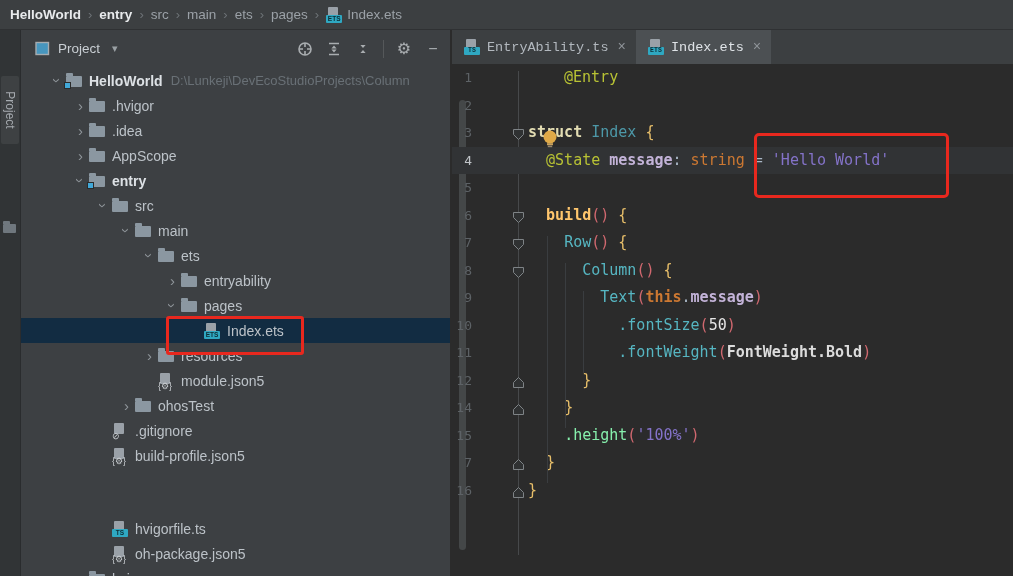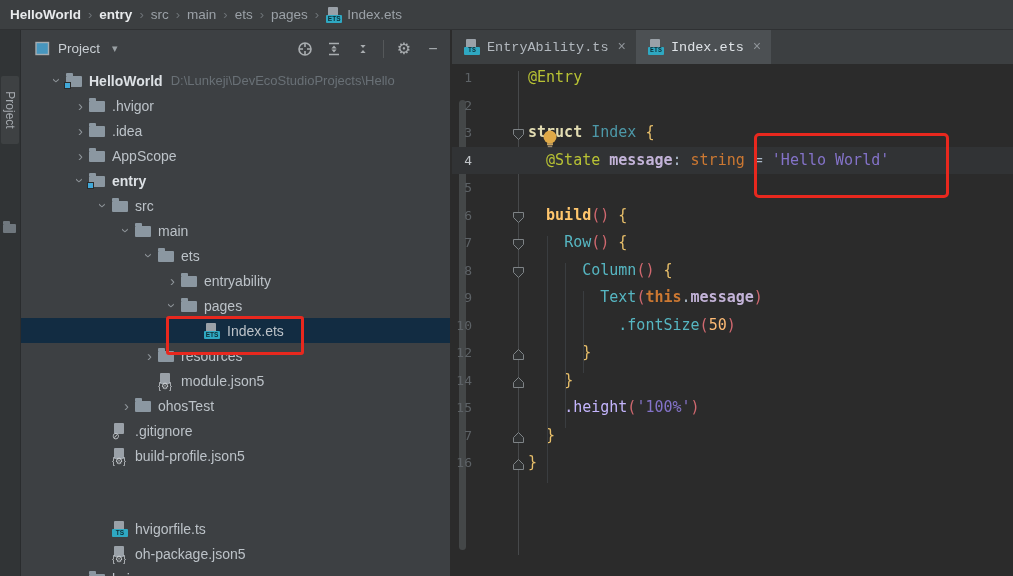--- a/index.html
+++ b/index.html
@@ -153,21 +153,21 @@
           </div>
         </div>
     </div>
     <div id="tree">
         <div class="tree-row" style="padding-left: 28px;">
           <span class="chev exp">›</span>
           <div class="folder">
             <div class="modsq"></div>
           </div>
           <span class="tree-label bold">HelloWorld</span>
-          <span class="tree-path">D:\Lunkeji\DevEcoStudioProjects\Hello</span>
+          <span class="tree-path">D:\Lunkeji\DevEcoStudioProjects\Column</span>
         </div>
         <div class="tree-row" style="padding-left: 51px;">
           <span class="chev">›</span>
           <div class="folder"></div>
           <span class="tree-label">.hvigor</span>
         </div>
         <div class="tree-row" style="padding-left: 51px;">
           <span class="chev">›</span>
           <div class="folder"></div>
           <span class="tree-label">.idea</span>
@@ -298,21 +298,21 @@
           <div class="badge">ETS</div>
         </div>
         <span>Index.ets</span>
         <span class="tab-close">×</span>
       </div>
     </div>
   <div id="code">
     <div id="fold-line"></div>
   <div class="code-row">
         <span class="ln">1</span>
-        <span class="ctext"><span style="color: rgb(184, 194, 52);">@Entry</span></span>
+        <span class="ctext"><span style="color: rgb(184, 194, 52); margin-left: 36px;">@Entry</span></span>
       </div>
       <div class="code-row">
         <span class="ln">2</span>
       </div>
       <div class="code-row">
         <span class="ln">3</span>
         <span class="fold"><svg width="13" height="13" viewBox="0 0 13 13">
             <path d="M1.5 1.5h10v5L6.5 11.5 1.5 6.5z" fill="#2f3132" stroke="#7e8386"></path>
           </svg></span>
         <span class="ctext"><span class="tk-b" style="color: rgb(227, 221, 179);">struct</span><span style="color: rgb(169, 183, 198);"> </span><span style="color: rgb(77, 152, 168);">Index</span><span style="color: rgb(169, 183, 198);"> </span><span style="color: rgb(232, 191, 106);">{</span></span>
@@ -345,39 +345,43 @@
             <path d="M1.5 1.5h10v5L6.5 11.5 1.5 6.5z" fill="#2f3132" stroke="#7e8386"></path>
           </svg></span>
         <span class="ctext"><span style="color: rgb(169, 183, 198);">      </span><span style="color: rgb(86, 182, 194);">Column</span><span style="color: rgb(208, 104, 111);">()</span><span style="color: rgb(169, 183, 198);"> </span><span style="color: rgb(232, 191, 106);">{</span></span>
       </div>
       <div class="code-row">
         <span class="ln">9</span>
         <span class="ctext"><span style="color: rgb(169, 183, 198);">        </span><span style="color: rgb(86, 182, 194);">Text</span><span style="color: rgb(208, 104, 111);">(</span><span class="tk-b" style="color: rgb(204, 120, 50);">this</span><span style="color: rgb(169, 183, 198);">.</span><span class="tk-b" style="color: rgb(195, 179, 216);">message</span><span style="color: rgb(208, 104, 111);">)</span></span>
       </div>
       <div class="code-row">
         <span class="ln">10</span>
-        <span class="ctext"><span style="color: rgb(169, 183, 198);">          </span><span style="color: rgb(86, 182, 194);">.fontSize</span><span style="color: rgb(208, 104, 111);">(</span><span style="color: #fdba74;">50</span><span style="color: rgb(208, 104, 111);">)</span></span>
+        <span class="ctext"><span style="color: rgb(169, 183, 198);">          </span><span style="color: rgb(86, 182, 194);">.fontSize</span><span style="color: rgb(208, 104, 111);">(</span><span style="color: #e5e5e5;">50</span><span style="color: rgb(208, 104, 111);">)</span></span>
+      </div>
+      <div class="code-row">
+        <span class="ln">11</span>
+        <span class="ctext"><span style="color: rgb(169, 183, 198);">          </span><span style="color: rgb(86, 182, 194);">.fontWeight</span><span style="color: rgb(208, 104, 111);">(</span><span class="tk-b" style="color: rgb(220, 220, 220);">FontWeight.Bold</span><span style="color: rgb(208, 104, 111);">)</span></span>
       </div>
       <div class="code-row">
         <span class="ln">12</span>
         <span class="fold"><svg width="13" height="13" viewBox="0 0 13 13">
             <path d="M6.5 1.5l5 5v5h-10v-5z" fill="#2f3132" stroke="#7e8386"></path>
           </svg></span>
         <span class="ctext"><span style="color: rgb(169, 183, 198);">      </span><span style="color: rgb(232, 191, 106);">}</span></span>
       </div>
       <div class="code-row">
         <span class="ln">14</span>
         <span class="fold"><svg width="13" height="13" viewBox="0 0 13 13">
             <path d="M6.5 1.5l5 5v5h-10v-5z" fill="#2f3132" stroke="#7e8386"></path>
           </svg></span>
         <span class="ctext"><span style="color: rgb(169, 183, 198);">    </span><span style="color: rgb(232, 191, 106);">}</span></span>
       </div>
       <div class="code-row">
         <span class="ln">15</span>
-        <span class="ctext"><span style="color: rgb(169, 183, 198);">    </span><span style="color: #c4b5fd;">.height</span><span style="color: rgb(208, 104, 111);">(</span><span style="color: rgb(132, 115, 201);">'100%'</span><span style="color: rgb(208, 104, 111);">)</span></span>
+        <span class="ctext"><span style="color: rgb(169, 183, 198);">    </span><span style="color: #86efac;">.height</span><span style="color: rgb(208, 104, 111);">(</span><span style="color: rgb(132, 115, 201);">'100%'</span><span style="color: rgb(208, 104, 111);">)</span></span>
       </div>
       <div class="code-row">
         <span class="ln">7</span>
         <span class="fold"><svg width="13" height="13" viewBox="0 0 13 13">
             <path d="M6.5 1.5l5 5v5h-10v-5z" fill="#2f3132" stroke="#7e8386"></path>
           </svg></span>
         <span class="ctext"><span style="color: rgb(169, 183, 198);">  </span><span style="color: rgb(232, 191, 106);">}</span></span>
       </div>
       <div class="code-row">
         <span class="ln">16</span>

